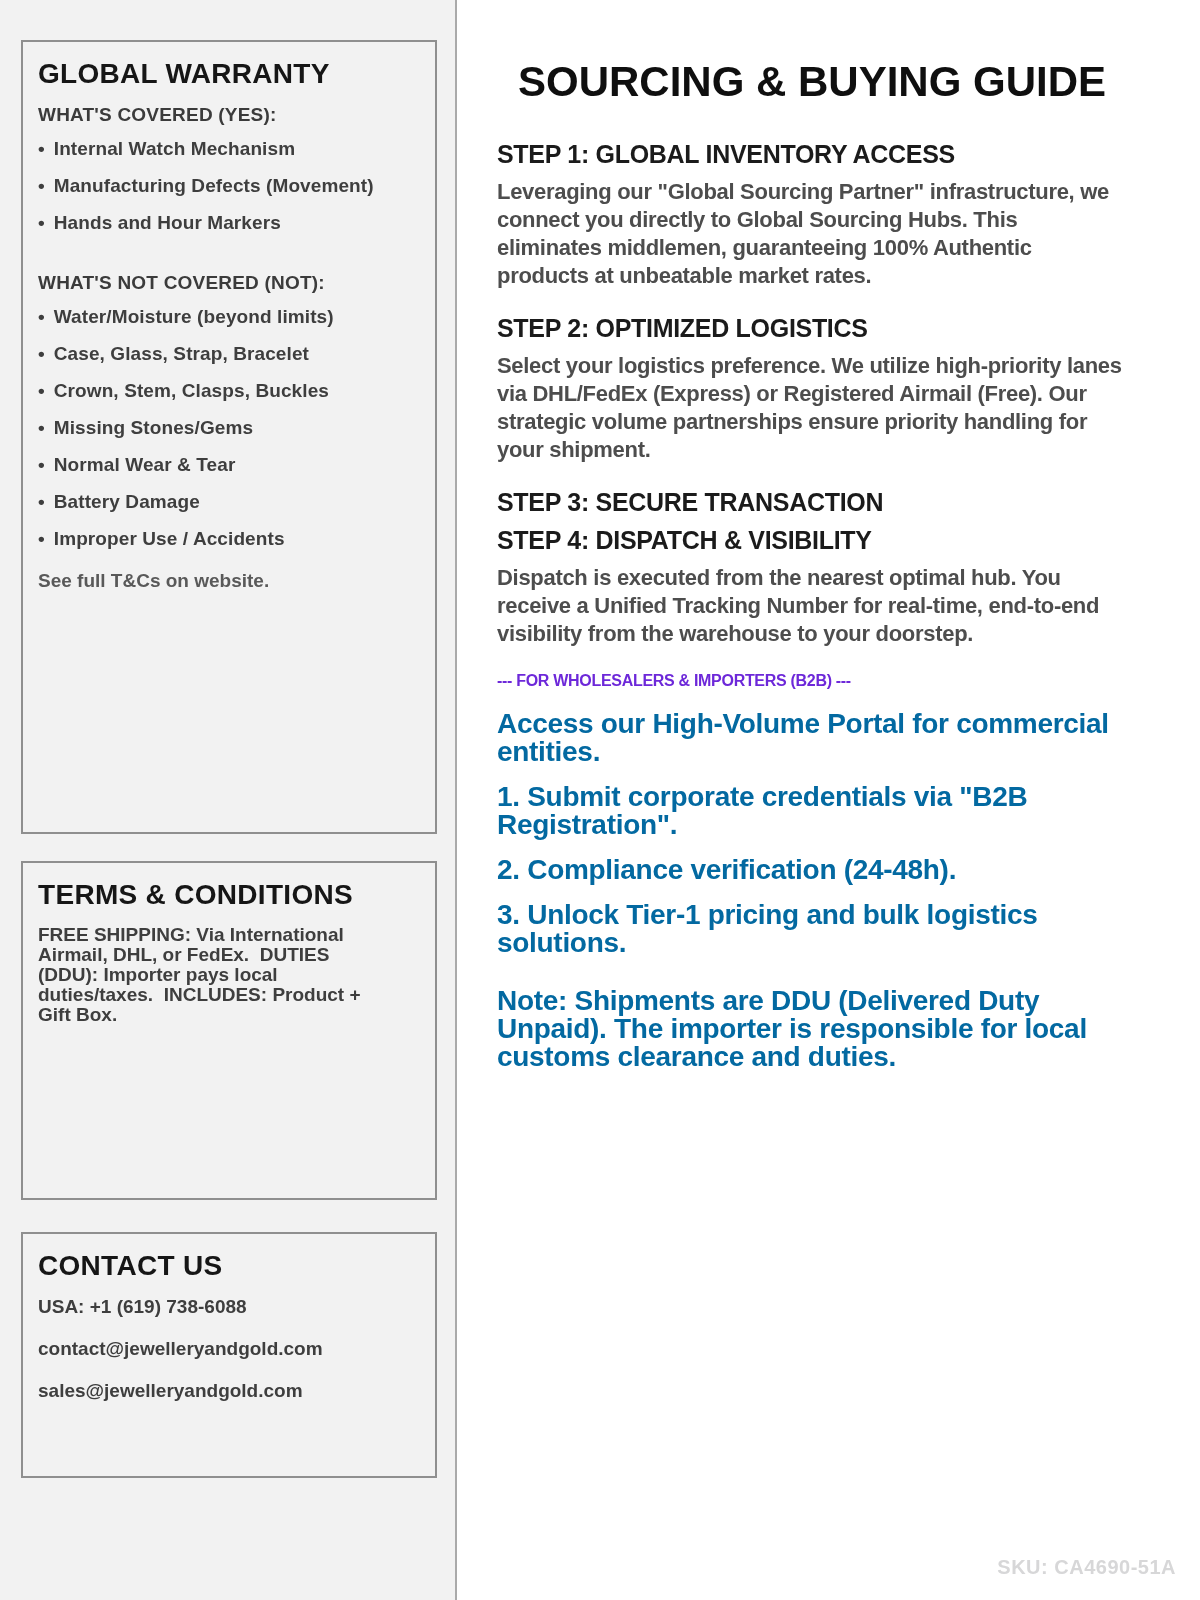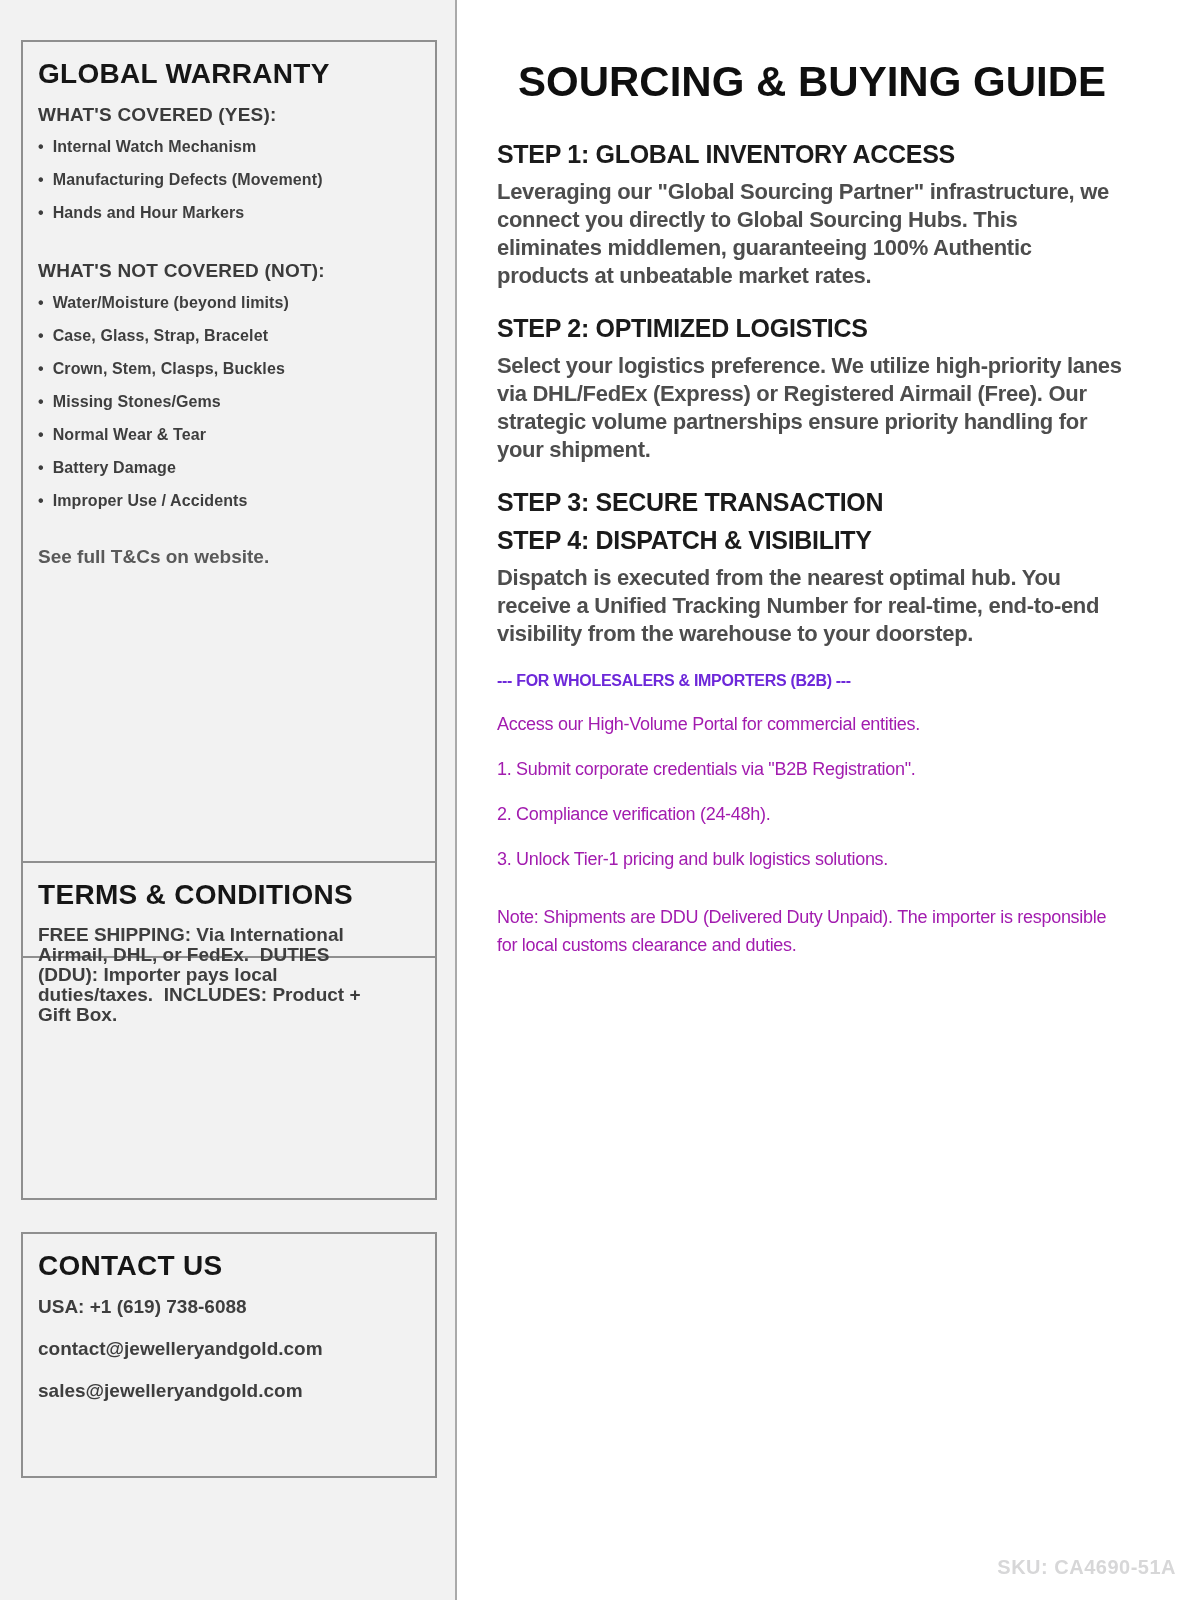--- a/index.html
+++ b/index.html
@@ -16,42 +16,42 @@
     position:absolute; left:0; top:0;
     width:457px; height:1600px;
     background:#f2f2f2;
     border-right:2px solid #aaaaaa;
   }
   .side-box {
     position:absolute; left:21px; width:416px;
     border:2px solid #8f8f8f;
     padding:16px 15px 0 15px;
   }
-  .box-warranty { top:40px;  height:918px; }
+  .box-warranty { top:40px;  height:794px; }
   .box-terms    { top:861px; height:339px; }
   .box-contact  { top:1232px;height:246px; }
 
   .side-title {
     font-size:28px; font-weight:bold; color:#161616;
     letter-spacing:0.3px; margin-bottom:14px;
   }
   .side-subtitle {
     font-size:19px; font-weight:bold; color:#3b3b3b;
     margin-bottom:12px; letter-spacing:0.2px;
   }
   .side-subtitle.not { margin-top:38px; }
   .side-list { list-style:none; }
   .side-list li {
-    font-size:16px; font-weight:bold; color:#3e3e3e;
+    font-size:19px; font-weight:bold; color:#3e3e3e;
     margin-bottom:15px; letter-spacing:0.1px;
   }
   .side-list li::before { content:"•"; margin-right:9px; color:#3e3e3e; }
   .side-footnote {
     font-size:19px; font-weight:bold; color:#595959;
-    margin-top:36px;
+    margin-top:20px;
   }
   .side-body {
     font-size:19px; font-weight:bold; color:#3e3e3e;
     line-height:20px; white-space:pre-wrap; max-width:350px;
   }
   .contact-line {
     font-size:19px; font-weight:bold; color:#3e3e3e;
     margin-bottom:20px;
   }
 
@@ -73,21 +73,21 @@
   }
   .step-body {
     font-size:22px; font-weight:bold; color:#4d4d4d;
     line-height:28px; margin-bottom:24px; max-width:650px;
   }
   .b2b-heading {
     font-size:16px; font-weight:bold; color:#6d28d9;
     margin-top:0px; margin-bottom:20px;
   }
   .b2b-para {
-    font-size:18px; font-weight:normal; color:#a21caf;
+    font-size:28px; font-weight:bold; color:#0369a1;
     line-height:28px; margin-bottom:17px; max-width:650px;
   }
   .b2b-para.note { margin-top:30px; }
 
   .sku {
     position:absolute; right:24px; top:1556px;
     font-size:20px; font-weight:bold; color:#d7d7d8;
     letter-spacing:0.5px;
   }
 </style>

